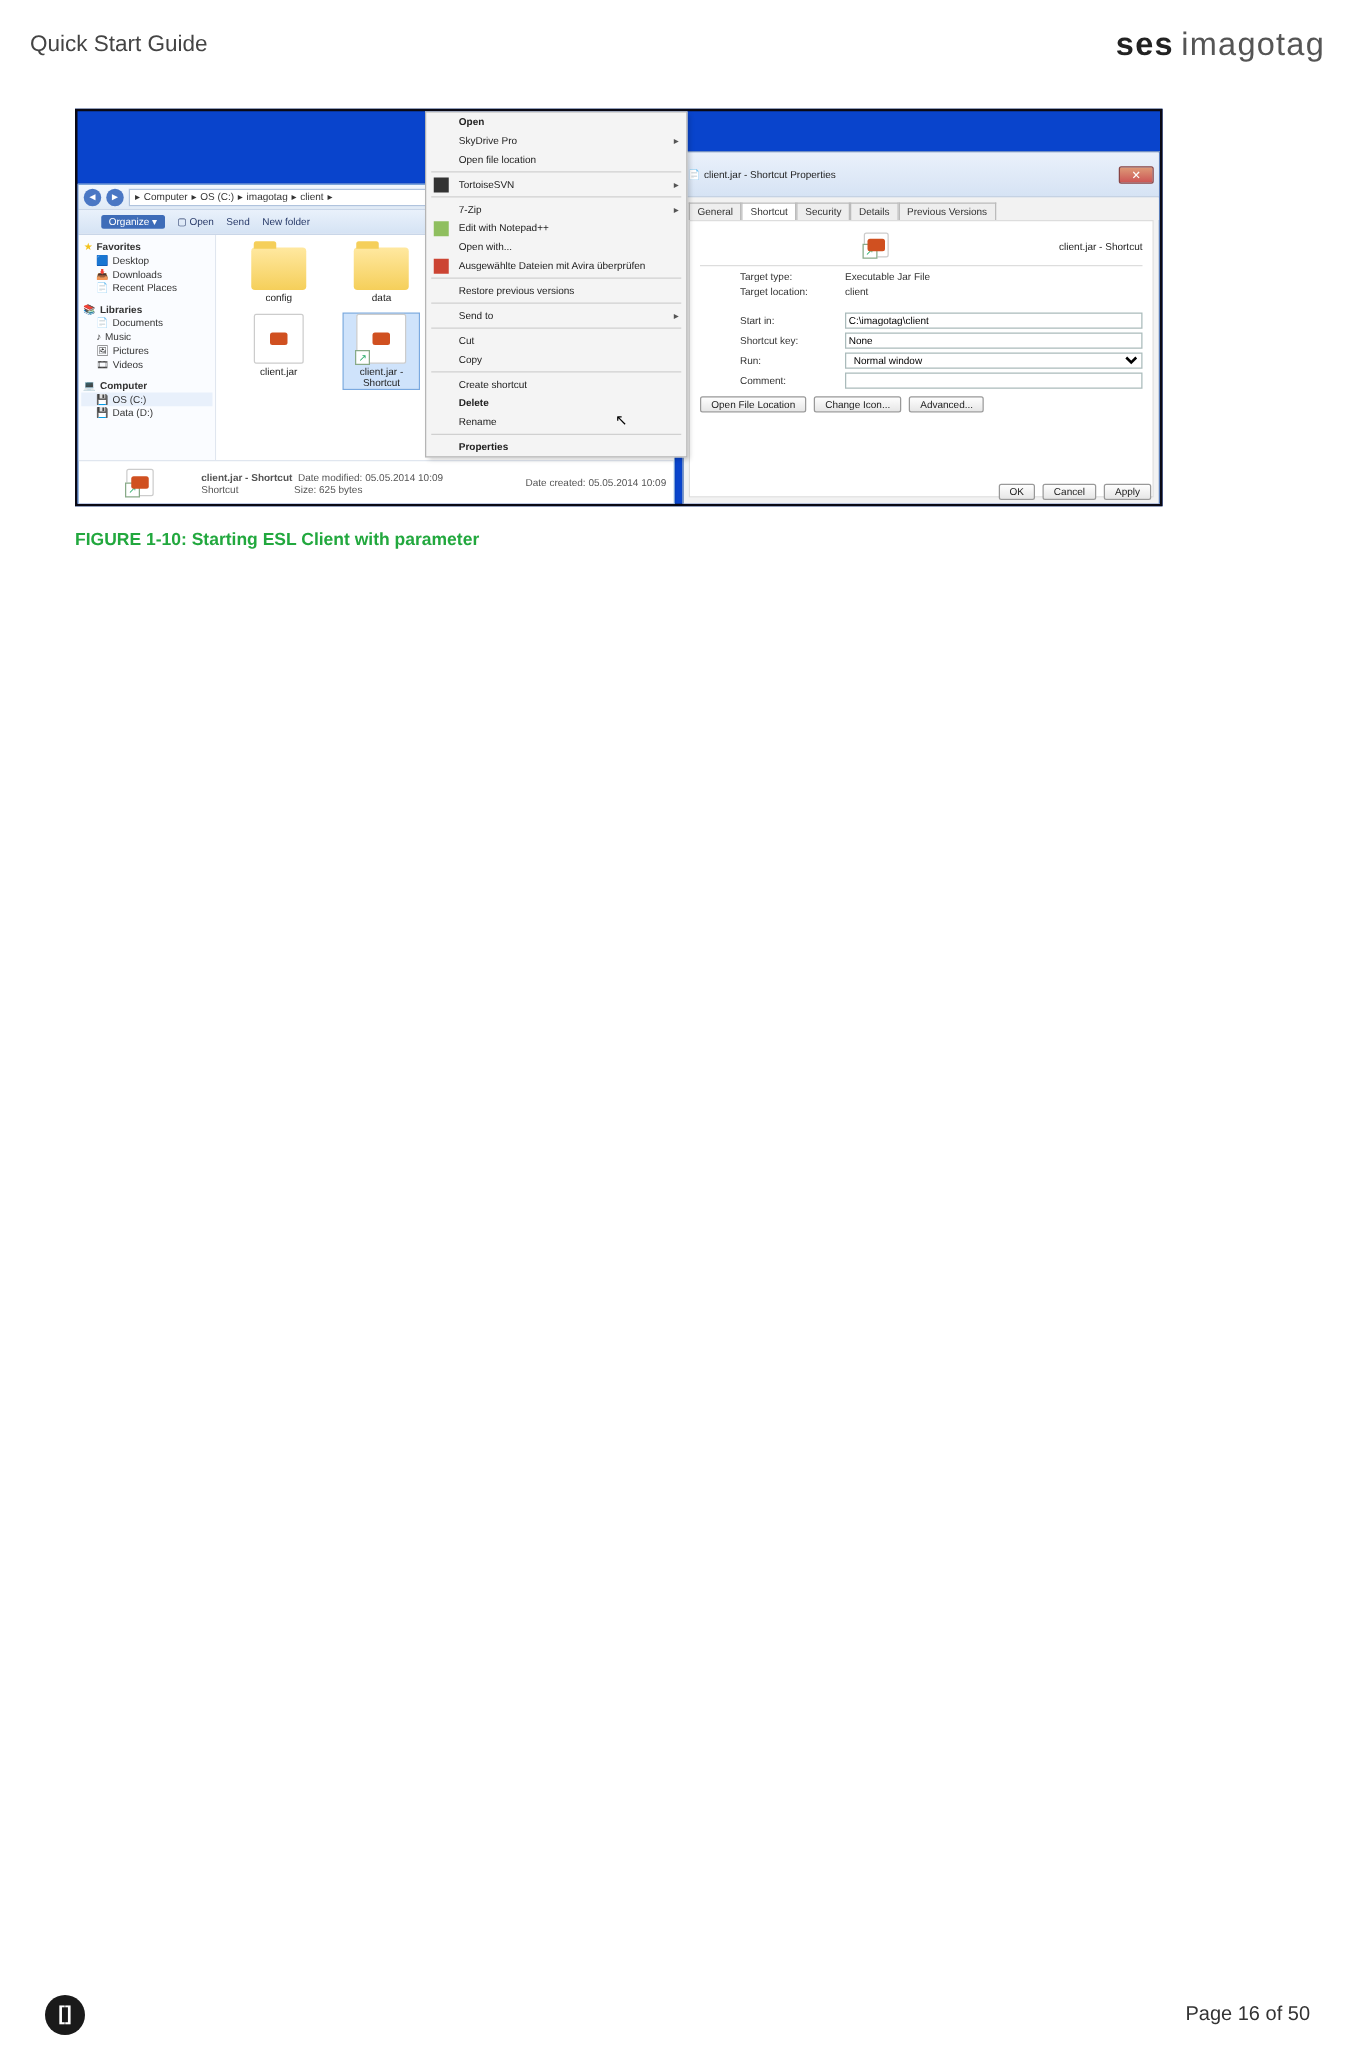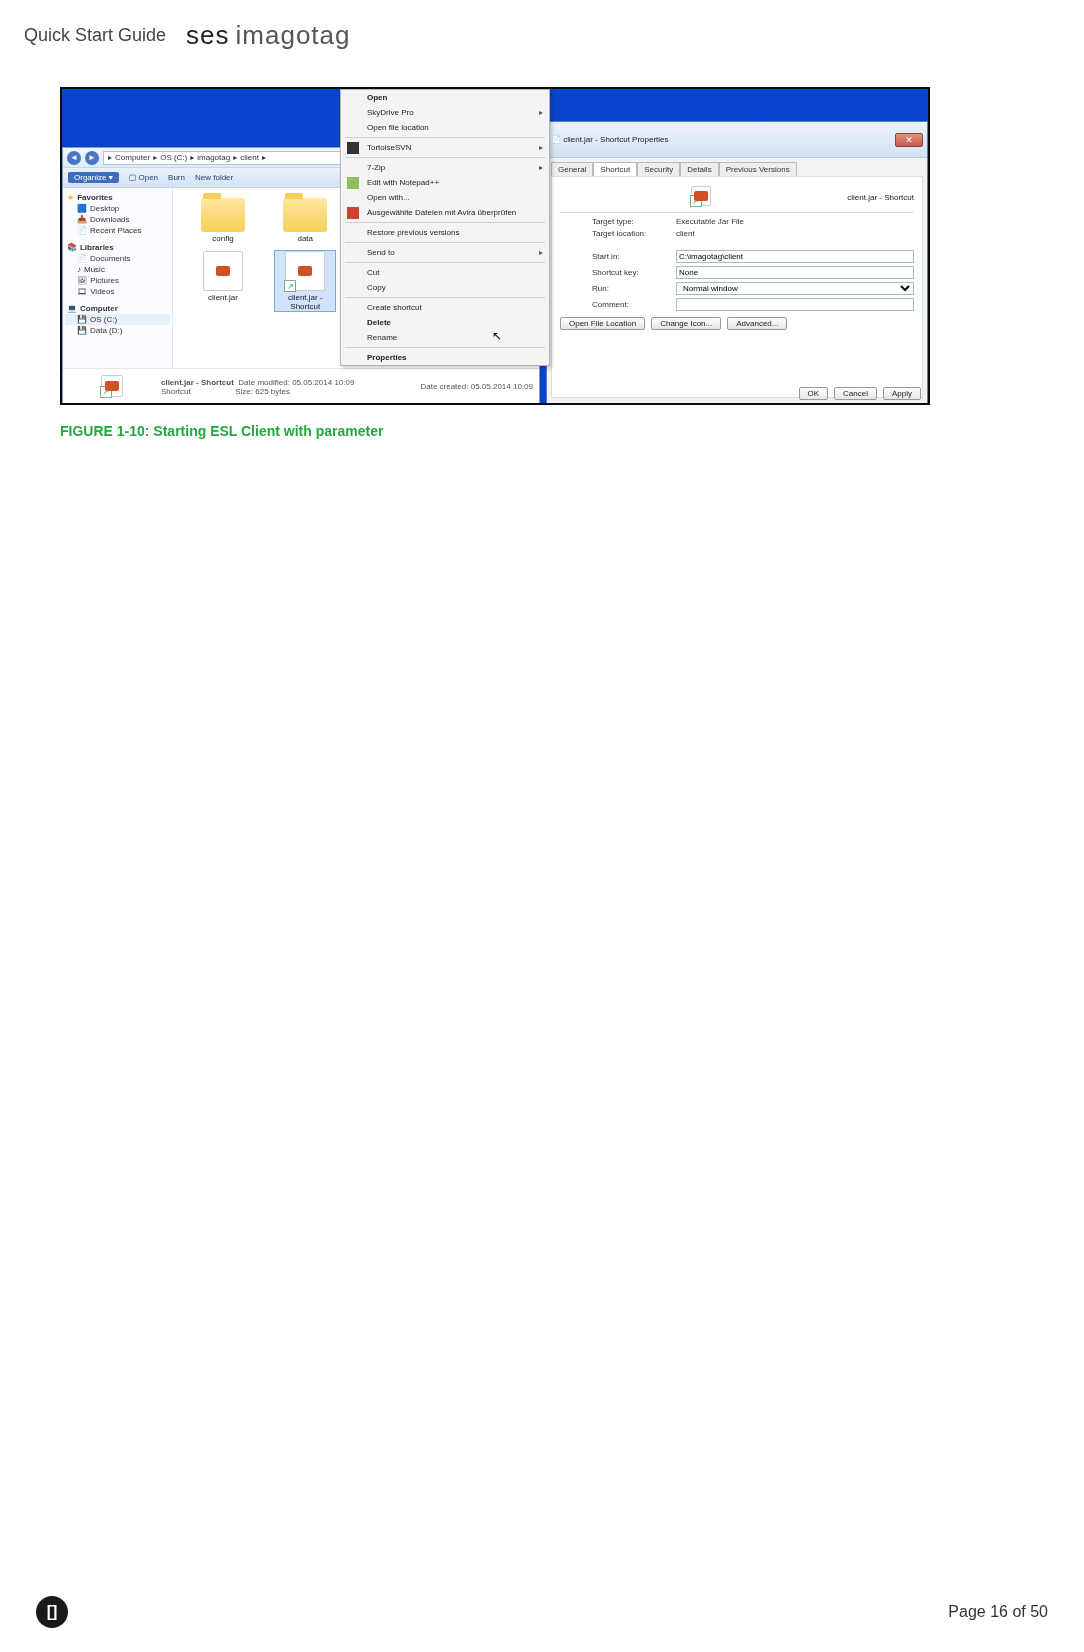--- a/index.html
+++ b/index.html
@@ -6,26 +6,27 @@
   body {
     width: 1084px;
     height: 1652px;
     font-family: Arial, Helvetica, sans-serif;
     color: #222;
     position: relative;
     background: #fff;
   }
   .page-header {
     display: flex;
+    justify-content: space-between;
     align-items: center;
     padding: 20px 24px 6px 24px;
   }
   .page-header .title { font-size: 18px; color: #444; }
   .logo { display: flex; align-items: baseline; gap: 6px; font-size: 26px; }
-  .logo .ses { font-weight: 400; letter-spacing: 1px; margin-left: 20px; }
+  .logo .ses { font-weight: 700; letter-spacing: 1px; margin-left: 20px; }
   .logo .imagotag { font-weight: 300; letter-spacing: 1px; color: #555; }
   .content { padding: 30px 60px; }
 
   .screenshot {
     width: 870px; height: 318px;
     border: 2px solid #0a0914;
     background: #0944cc;
     position: relative;
     overflow: hidden;
     font-size: 8px;
@@ -41,21 +42,21 @@
   }
   .addrbar {
     height: 20px; background: linear-gradient(#f1f6fd,#dfeaf7);
     display: flex; align-items: center; gap: 4px; padding: 0 4px;
     border-bottom: 1px solid #c9d6e8;
   }
   .navcircle { width:14px; height:14px; border-radius:50%; background:#4a77c4; color:#fff; display:flex;align-items:center;justify-content:center; font-size:8px;}
   .breadcrumb { background:#fff; border:1px solid #b0c3dd; height:14px; flex:1; display:flex;align-items:center; padding:0 4px; gap:3px; color:#333;}
   .toolbar {
     height: 20px; background: linear-gradient(#e9f1fb,#d5e3f4);
-    display:flex; align-items:center; gap:10px; padding:0 5px;
+    display:flex; align-items:center; gap:10px; padding:0 18px;
     border-bottom:1px solid #c9d6e8; color:#2a3c6a;
   }
   .organize { background:#3e6cb8; color:#fff; padding:1px 6px; border-radius:2px; font-size:8px;}
   .exp-body { display:flex; height: 180px; }
   .sidebar { width:110px; background:#fafcff; border-right:1px solid #e0e6ef; padding:4px 2px;}
   .sidebar .grp { margin-bottom:6px; }
   .sidebar .lbl { display:flex; align-items:center; gap:3px; padding:1px 2px; color:#333;}
   .star{color:#f3c21b;}
   .files { flex:1; background:#fff; padding:6px 10px; position:relative;}
   .folder { display:inline-block; text-align:center; margin:4px 10px; vertical-align:top; width:60px;}
@@ -141,21 +142,21 @@
             <span>▸</span>
           <span>imagotag</span>
             <span>▸</span>
           <span>client</span>
             <span>▸</span>
         </div>
       </div>
       <div class="toolbar">
         <span class="organize"><span>Organize</span> ▾</span>
         <span>▢ <span>Open</span></span>
-        <span>Burn</span>
+        <span>Send</span>
         <span>New folder</span>
       </div>
       <div class="exp-body">
         <div class="sidebar">
           <div class="grp">
             <div class="lbl">
                 <span class="star">★</span>
                 <b>Favorites</b>
               </div>
             <div class="lbl" style="padding-left:12px;">🟦 <span>Desktop</span></div>

